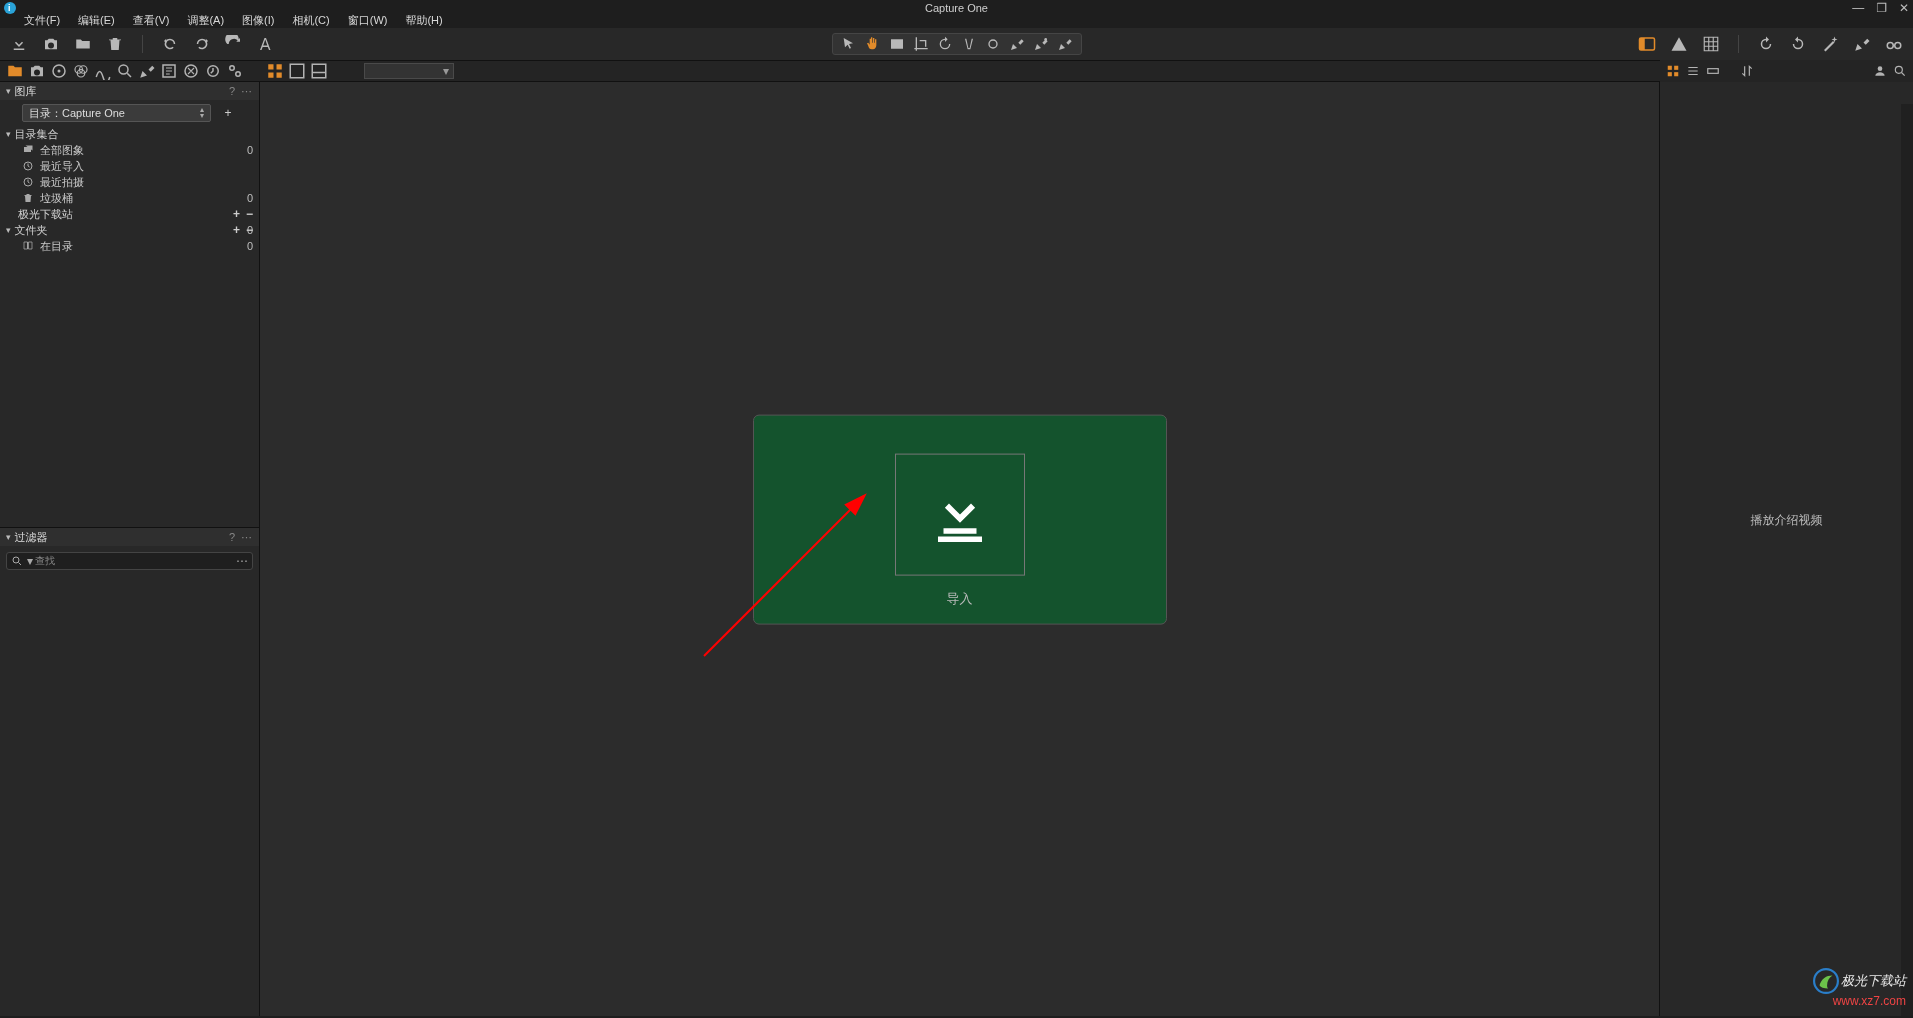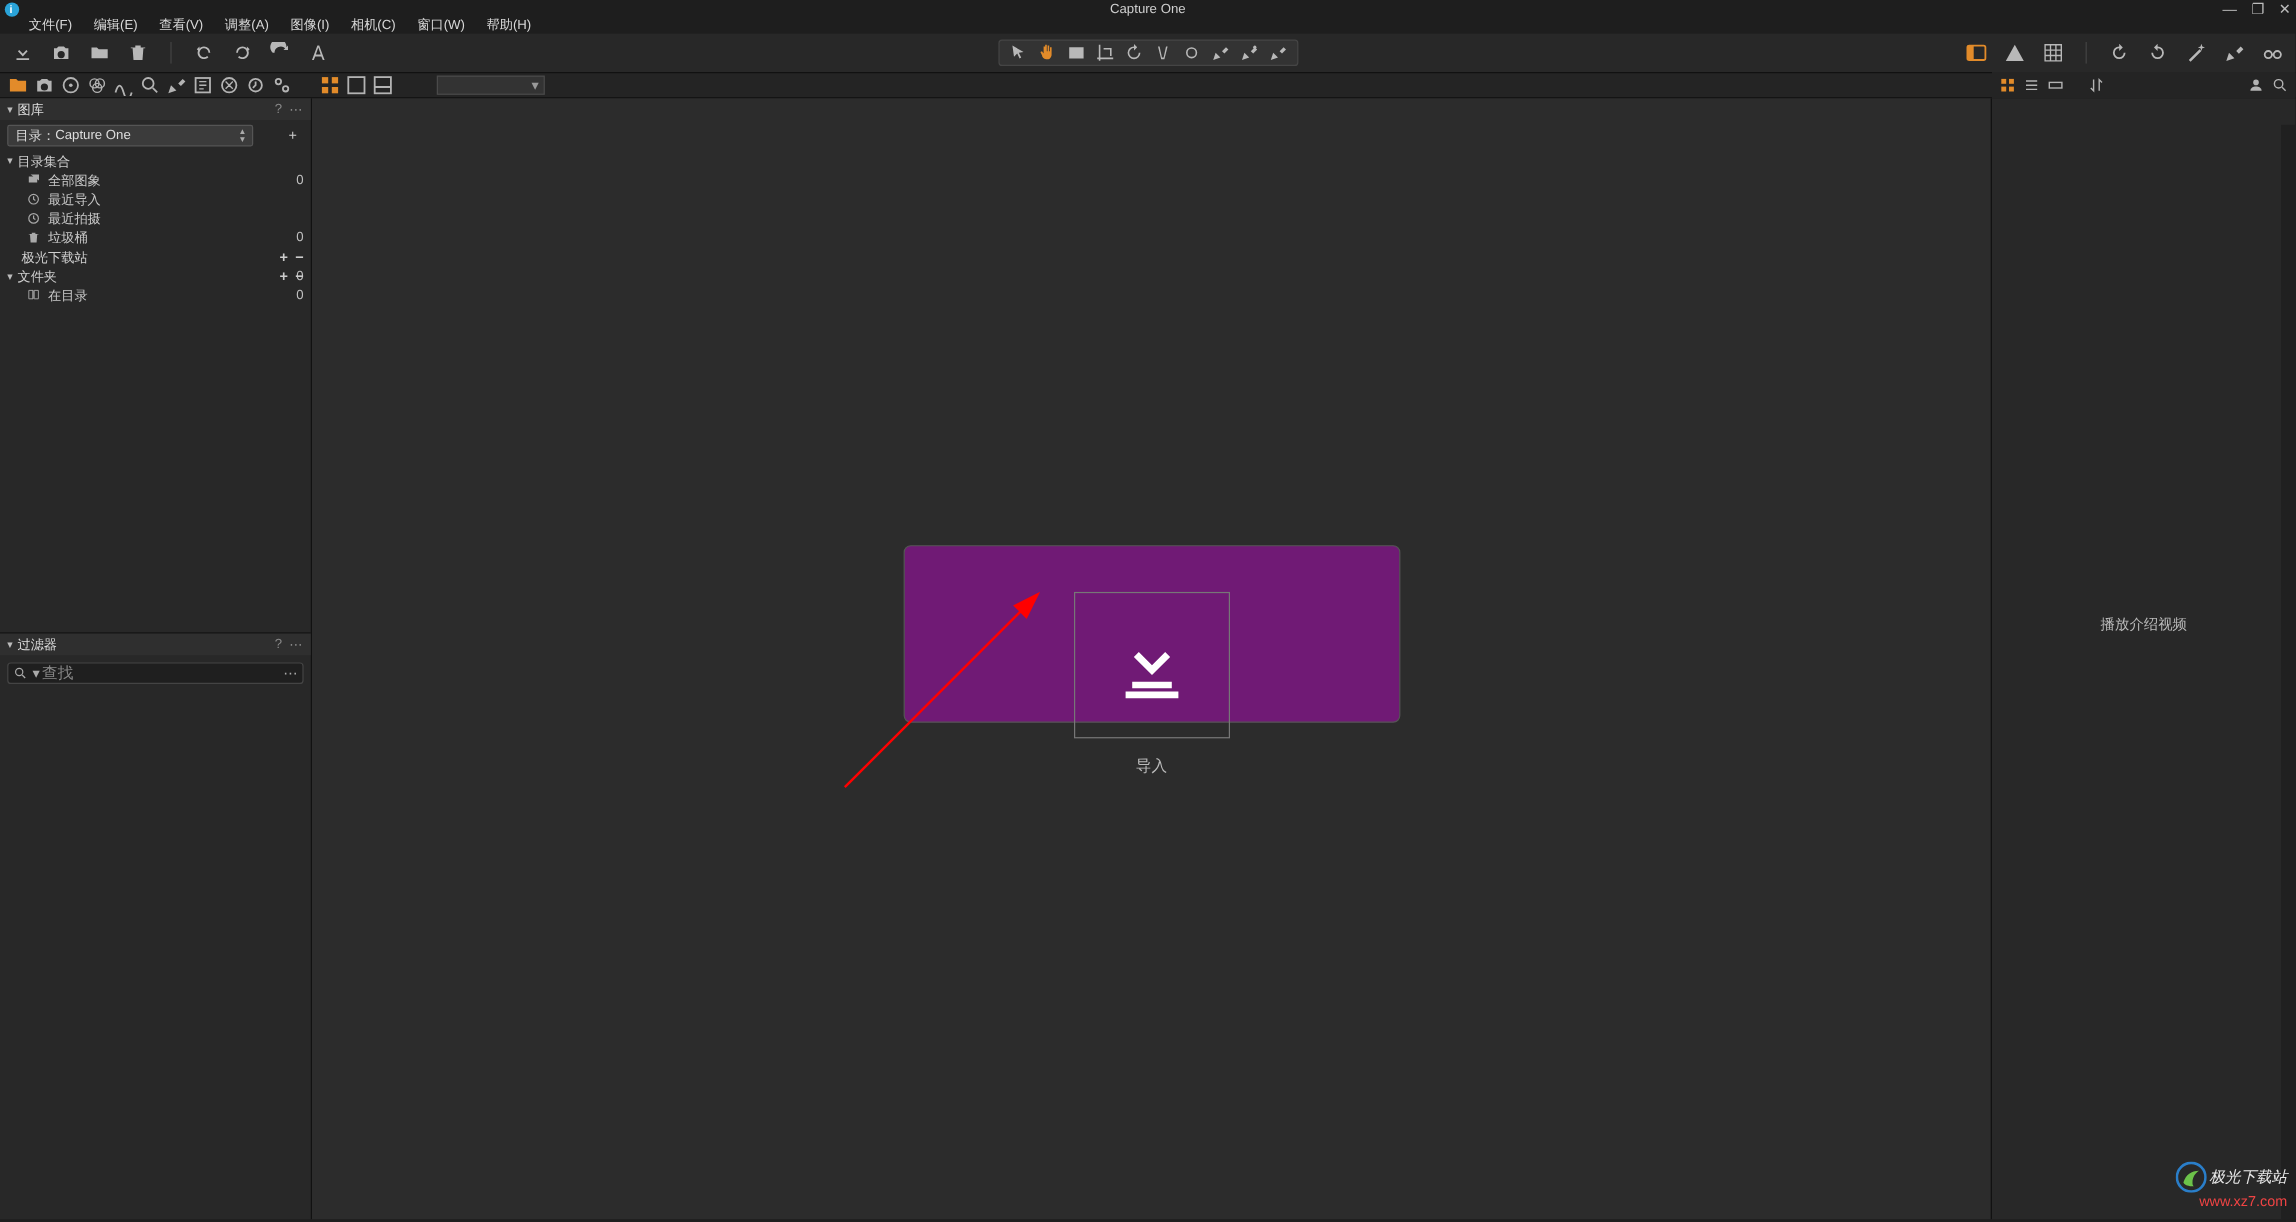--- a/index.html
+++ b/index.html
@@ -44,44 +44,44 @@
   .center-panel { flex:1; background:#2c2c2c; position:relative; }
   .right-panel { width:254px; background:#282828; border-left:1px solid #111; display:flex; flex-direction:column; position:relative;}
 
   
   .section-header { height:18px; background:#2f2f2f; display:flex; align-items:center; padding:0 6px; font-size:11px; color:#ddd;}
   .section-header .chev { margin-right:4px; font-size:9px; color:#bbb;}
   .section-header .title { flex:1; }
   .section-header .help { color:#888; margin-right:6px; cursor:pointer;}
   .section-header .dots { color:#888; cursor:pointer; letter-spacing:1px;}
 
-  .catalog-row { display:flex; align-items:center; padding:4px 6px; gap:24px;}
+  .catalog-row { display:flex; align-items:center; padding:4px 22px; gap:8px;}
   .catalog-select { flex:1; height:18px; background:#3b3b3b; border:1px solid #555; border-radius:2px; display:flex; align-items:center; padding:0 6px; font-size:11px; color:#ddd;}
   .catalog-select .arrows { margin-left:auto; font-size:8px; color:#aaa; line-height:6px;}
   .add-btn { width:18px; text-align:center; color:#ccc; cursor:pointer;}
 
   .tree { padding:0 0 6px 0; }
   .tree-group { height:16px; display:flex; align-items:center; padding:0 6px; font-size:11px; }
   .tree-group .chev { font-size:9px; margin-right:4px; color:#bbb; }
   .tree-group .g-title { flex:1; }
   .tree-group .plus, .tree-group .minus { color:#ccc; margin-left:6px; cursor:pointer; font-size:12px; font-weight:bold;}
   .tree-item { height:16px; display:flex; align-items:center; padding:0 6px 0 22px; font-size:11px; color:#c9c9c9;}
   .tree-item svg { width:12px; height:12px; fill:#a9a9a9; margin-right:6px; }
   .tree-item .label { flex:1; }
   .tree-item .count { color:#bfbfbf; }
 
   .filter-block { margin-top:auto; border-top:1px solid #111; }
   .search-row { padding:6px; }
   .search { height:18px; width:100%; background:#1f1f1f; border:1px solid #444; border-radius:3px; display:flex; align-items:center; padding:0 4px;}
   .search svg { width:12px; height:12px; fill:#aaa; margin-right:4px;}
-  .search .placeholder { flex:1; color:#888; font-size:13px;}
+  .search .placeholder { flex:1; color:#888; font-size:10px;}
   .search .more { color:#aaa; font-size:12px; }
 
   
-  .welcome { position:absolute; width:414px; height:148px; left:50%; top:50%; transform:translate(-50%,-64%); background:#701a75; border:1px solid #555; border-radius:6px; display:flex; align-items:flex-start; justify-content:space-around; padding:38px 28px 40px 28px;}
+  .welcome { position:absolute; width:414px; height:210px; left:50%; top:50%; transform:translate(-50%,-64%); background:#14532d; border:1px solid #555; border-radius:6px; display:flex; align-items:flex-start; justify-content:space-around; padding:38px 28px 40px 28px;}
   .wcard { text-align:center; cursor:pointer; }
   .wcard .frame { width:130px; height:122px; border:1px solid #777; display:flex; align-items:center; justify-content:center; margin-bottom:14px; }
   .wcard svg { width:66px; height:66px; fill:#fff; }
   .wcard .cap { color:#bbb; font-size:13px; }
 
   .arrow-overlay { position:absolute; left:444px; top:414px; pointer-events:none; }
   .arrow-overlay svg { overflow:visible; }
 
   
   .right-strip { height:22px; background:#242424; display:flex; align-items:center; padding:0 6px; gap:6px;}

